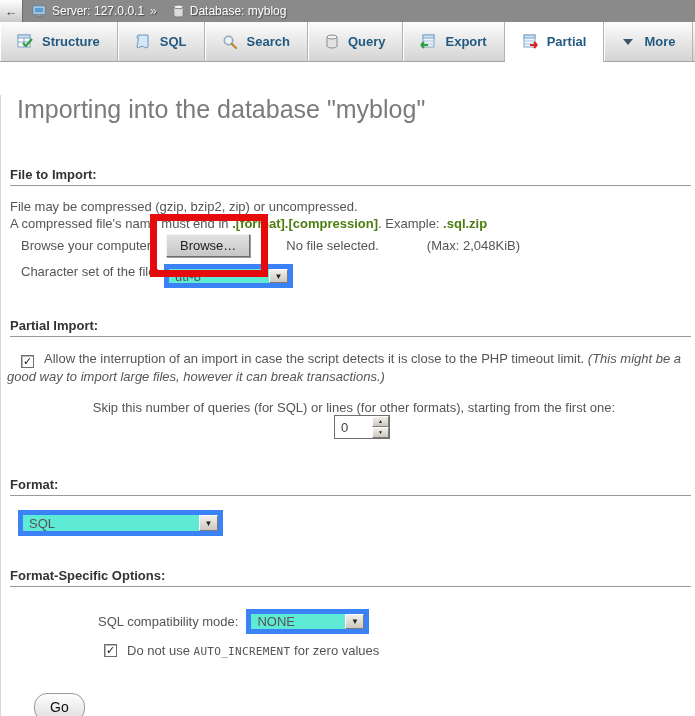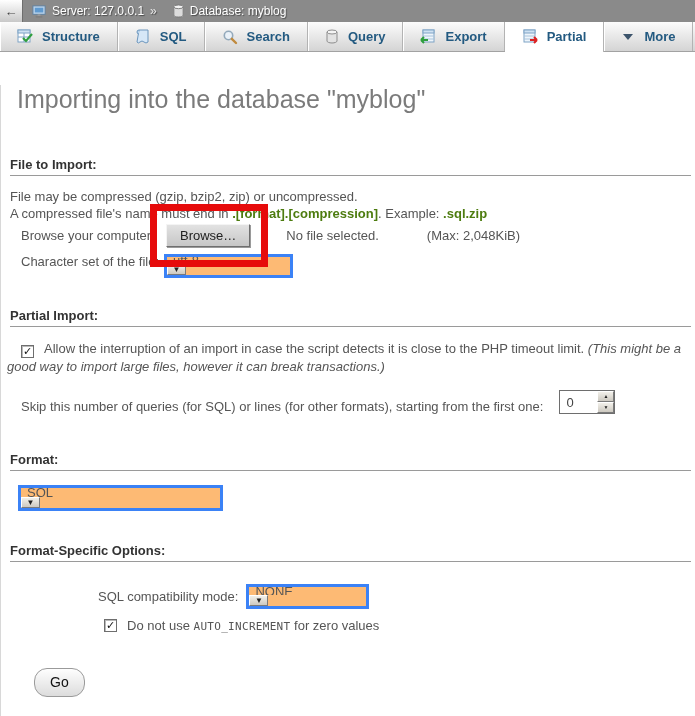--- a/index.html
+++ b/index.html
@@ -31,21 +31,21 @@
     font-size: 13px;
     display: flex; align-items: center; justify-content: center;
     cursor: pointer;
   }
   .crumb-icon { margin: 0 5px 0 9px; display: flex; }
   .crumb-sep { margin: 0 6px; color: #e8e8e8; }
   .crumb-link { cursor: pointer; }
 
   
   .tabbar {
-    height: 30px;
+    height: 40px;
     display: flex;
     background: linear-gradient(#fcfcfc, #d4d4d4);
     border-bottom: 1px solid #a2a2a2;
   }
   .tab {
     display: flex; align-items: center; gap: 9px;
     padding: 0 17px;
     font-weight: bold;
     color: #235a81;
     border-right: 1px solid #b3b3b3;
@@ -119,25 +119,24 @@
     pointer-events: none;
   }
 
   .charset-row { margin-top: 6px; display: flex; align-items: flex-start; }
   .charset-label { margin-left: 20px; width: 143px; }
 
   
   .select {
     display: inline-flex;
     align-items: stretch;
-    background: #fdba74;
-    border: 3px solid #3b82f6;
+    background: #5eead4;
+    border: 5px solid #3b82f6;
     height: 24px;
     cursor: pointer;
-    flex-direction: column;
   }
   .select .val { flex: 1; display: flex; align-items: center; padding-left: 6px; color: #555; overflow: hidden; }
   .select .arrow {
     width: 19px;
     background: linear-gradient(#f2f0ea, #cdc9c0);
     border: 1px solid;
     border-color: #fff #7a7a7a #7a7a7a #fff;
     display: flex; align-items: center; justify-content: center;
     font-size: 8px; color: #222;
   }
@@ -157,21 +156,21 @@
     box-shadow: inset 1px 1px 0 #b9b9b9;
     font-size: 11px; line-height: 11px;
     text-align: center;
     color: #111;
     vertical-align: -2px;
     margin-right: 10px;
     cursor: pointer;
   }
   .allow-block .checkbox { margin-left: 14px; }
 
-  .skip-row { margin: 14px 8px 0 20px; display: flex; align-items: flex-end; }
+  .skip-row { margin: 14px 8px 0 20px; display: flex; align-items: center; flex-direction: column; }
   .spinner {
     display: inline-flex;
     margin-left: 16px;
     width: 56px; height: 24px;
     border: 1px solid #6e6e6e;
     background: #fff;
   }
   .spinner .num { flex: 1; display: flex; align-items: center; padding-left: 6px; color: #444; }
   .spin-btns { width: 17px; display: flex; flex-direction: column; }
   .spin-btns span {

